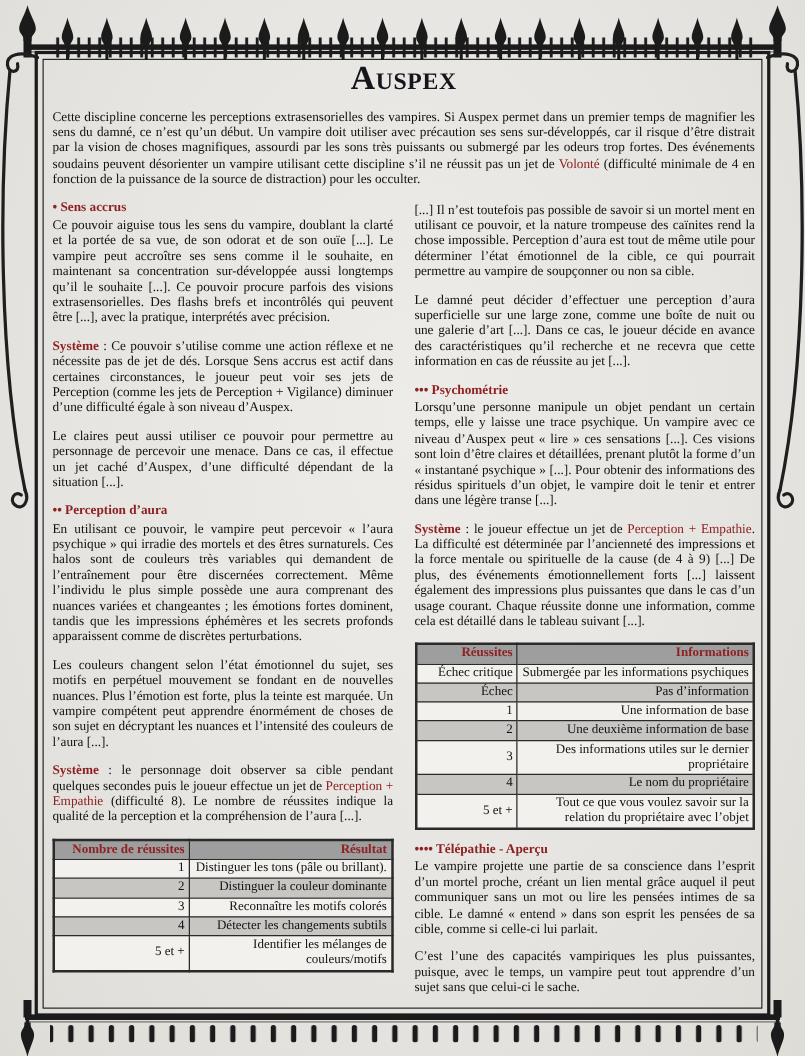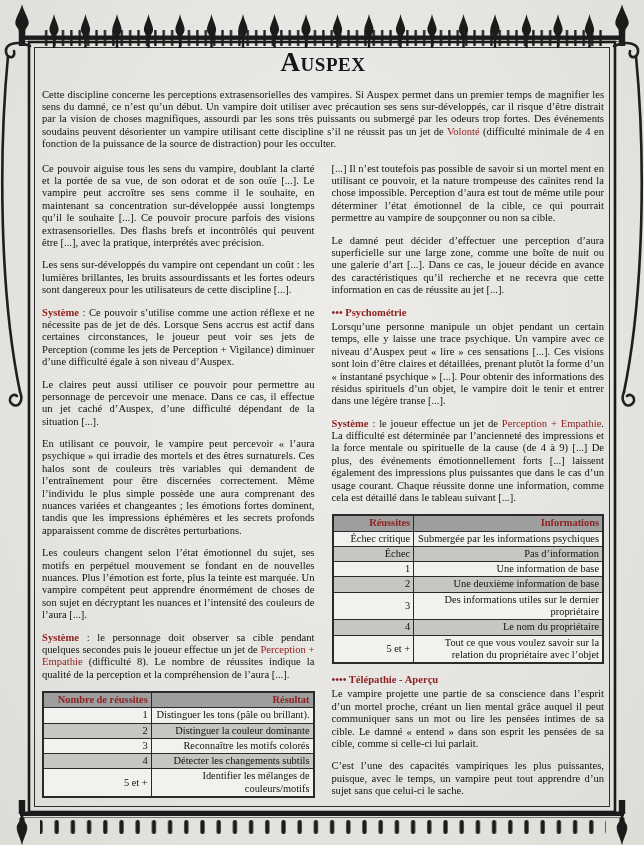--- a/index.html
+++ b/index.html
@@ -108,24 +108,25 @@
   <div class="content">
     <h1 class="title">Auspex</h1>
 
     <div>
       <p><span>Cette discipline concerne les perceptions extrasensorielles des vampires. Si Auspex permet dans un premier temps de magnifier les sens du damné, ce n’est qu’un début. Un vampire doit utiliser avec précaution ses sens sur-développés, car il risque d’être distrait par la vision de choses magnifiques, assourdi par les sons très puissants ou submergé par les odeurs trop fortes. Des événements soudains peuvent désorienter un vampire utilisant cette discipline s’il ne réussit pas un jet de </span><span class="term">Volonté</span><span> (difficulté minimale de 4 en fonction de la puissance de la source de distraction) pour les occulter.</span></p>
     </div>
 
     <div class="cols">
 
       <div class="col">
+        <div class="ph">• Sens accrus</div>
         <p>Ce pouvoir aiguise tous les sens du vampire, doublant la clarté et la portée de sa vue, de son odorat et de son ouïe [...]. Le vampire peut accroître ses sens comme il le souhaite, en maintenant sa concentration sur-développée aussi longtemps qu’il le souhaite [...]. Ce pouvoir procure parfois des visions extrasensorielles. Des flashs brefs et incontrôlés qui peuvent être [...], avec la pratique, interprétés avec précision.</p>
-        <p>Les sens sur-développés du vampire ont cependant un coût : les lumières brillantes, les bruits assourdissants et les fortes odeurs sont dangereux pour les utilisateurs de cette discipline [...].</p>
         <p><span class="lbl">Système</span><span> : Ce pouvoir s’utilise comme une action réflexe et ne nécessite pas de jet de dés. Lorsque Sens accrus est actif dans certaines circonstances, le joueur peut voir ses jets de Perception (comme les jets de Perception + Vigilance) diminuer d’une difficulté égale à son niveau d’Auspex.</span></p>
         <p>Le claires peut aussi utiliser ce pouvoir pour permettre au personnage de percevoir une menace. Dans ce cas, il effectue un jet caché d’Auspex, d’une difficulté dépendant de la situation [...].</p>
+        <div class="ph">•• Perception d’aura</div>
         <p>En utilisant ce pouvoir, le vampire peut percevoir « l’aura psychique » qui irradie des mortels et des êtres surnaturels. Ces halos sont de couleurs très variables qui demandent de l’entraînement pour être discernées correctement. Même l’individu le plus simple possède une aura comprenant des nuances variées et changeantes ; les émotions fortes dominent, tandis que les impressions éphémères et les secrets profonds apparaissent comme de discrètes perturbations.</p>
         <p>Les couleurs changent selon l’état émotionnel du sujet, ses motifs en perpétuel mouvement se fondant en de nouvelles nuances. Plus l’émotion est forte, plus la teinte est marquée. Un vampire compétent peut apprendre énormément de choses de son sujet en décryptant les nuances et l’intensité des couleurs de l’aura [...].</p>
         <p><span class="lbl">Système</span><span> : le personnage doit observer sa cible pendant quelques secondes puis le joueur effectue un jet de </span><span class="term">Perception + Empathie</span><span> (difficulté 8). Le nombre de réussites indique la qualité de la perception et la compréhension de l’aura [...].</span></p>
         <table class="t-aura">
             <thead>
               <tr>
                 <th>Nombre de réussites</th>
                 <th>Résultat</th>
               </tr>
             </thead>

